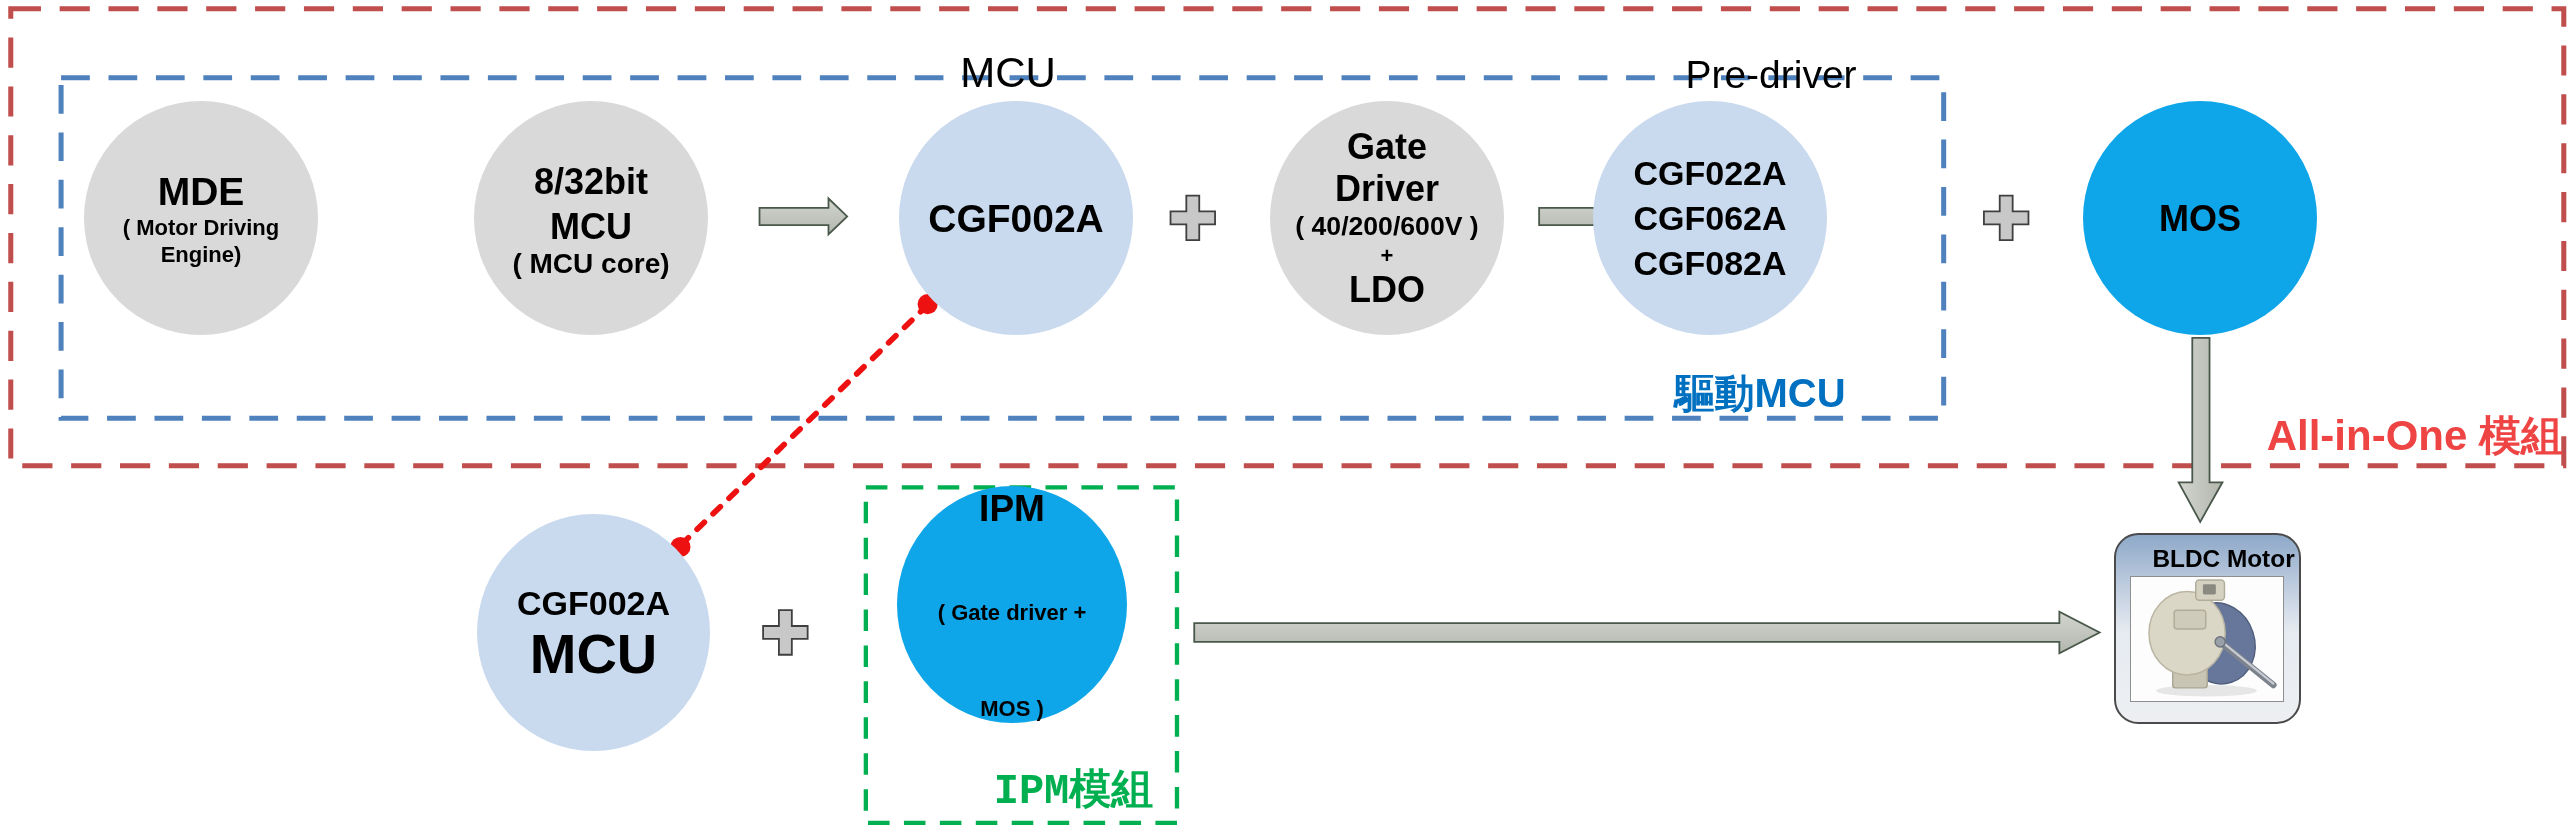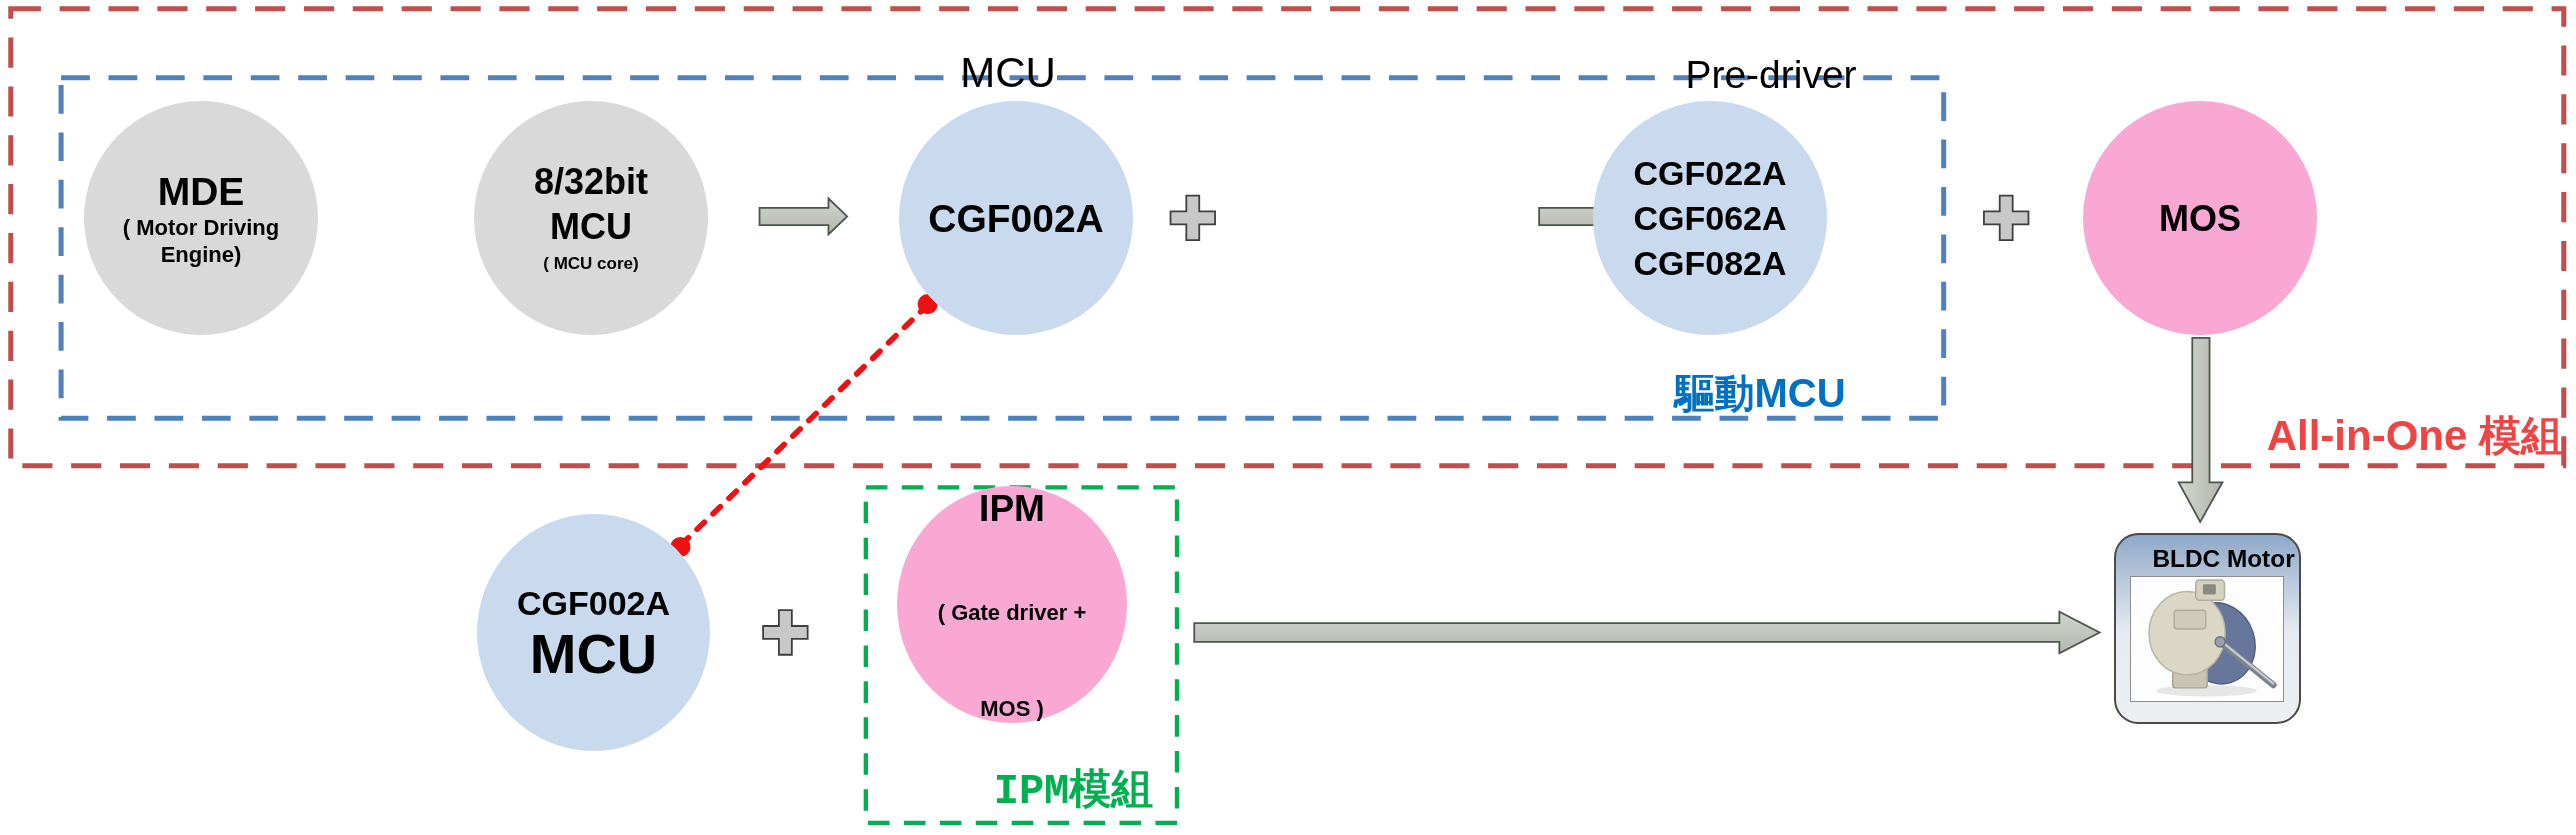--- a/index.html
+++ b/index.html
@@ -7,29 +7,29 @@
   .canvas{position:relative;width:2576px;height:836px;background:#ffffff;overflow:hidden;}
   .layer{position:absolute;left:0;top:0;width:2576px;height:836px;}
 
   .circle{position:absolute;border-radius:50%;display:flex;flex-direction:column;
           align-items:center;justify-content:center;text-align:center;color:#000;}
   .circle .big{font-weight:bold;}
   .circle .sub{font-weight:bold;}
 
   .c-gray{background:#d9d9d9;}
   .c-blue{background:#c9d9ee;}
-  .c-peach{background:#f9a8d4;}
+  .c-peach{background:#0ea5e9;}
 
   .c-mde{left:84px;top:101px;width:234px;height:234px;}
   .c-mde .big{font-size:39px;line-height:47px;}
   .c-mde .sub{font-size:22px;line-height:26.6px;}
 
   .c-mcucore{left:474px;top:101px;width:234px;height:234px;}
   .c-mcucore .big{font-size:36px;line-height:45px;}
-  .c-mcucore .sub{font-size:17px;line-height:29px;}
+  .c-mcucore .sub{font-size:28px;line-height:29px;}
 
   .c-cgf002a-top{left:899px;top:101px;width:234px;height:234px;}
   .c-cgf002a-top .big{font-size:39px;line-height:45px;}
 
   .c-gatedriver{left:1270px;top:101px;width:234px;height:234px;}
   .c-gatedriver .big{font-size:36px;line-height:42px;}
   .c-gatedriver .mid{font-weight:bold;font-size:26.6px;line-height:33px;}
   .c-gatedriver .plus{font-weight:bold;font-size:22px;line-height:26px;}
 
   .c-chips{left:1593px;top:101px;width:234px;height:234px;}
@@ -107,20 +107,27 @@
   <div class="circle c-gray c-mcucore">
     <span class="big">8/32bit</span>
     <span class="big">MCU</span>
     <span class="sub">( MCU core)</span>
   </div>
 
   <div class="circle c-blue c-cgf002a-top">
     <span class="big">CGF002A</span>
   </div>
 
+  <div class="circle c-gray c-gatedriver">
+    <span class="big">Gate</span>
+    <span class="big">Driver</span>
+    <span class="mid">( 40/200/600V )</span>
+    <span class="plus">+</span>
+    <span class="big">LDO</span>
+  </div>
 
   <div class="circle c-blue c-chips">
     <span class="big">CGF022A</span>
     <span class="big">CGF062A</span>
     <span class="big">CGF082A</span>
   </div>
 
   <div class="circle c-peach c-mos">
     <span class="big">MOS</span>
   </div>

